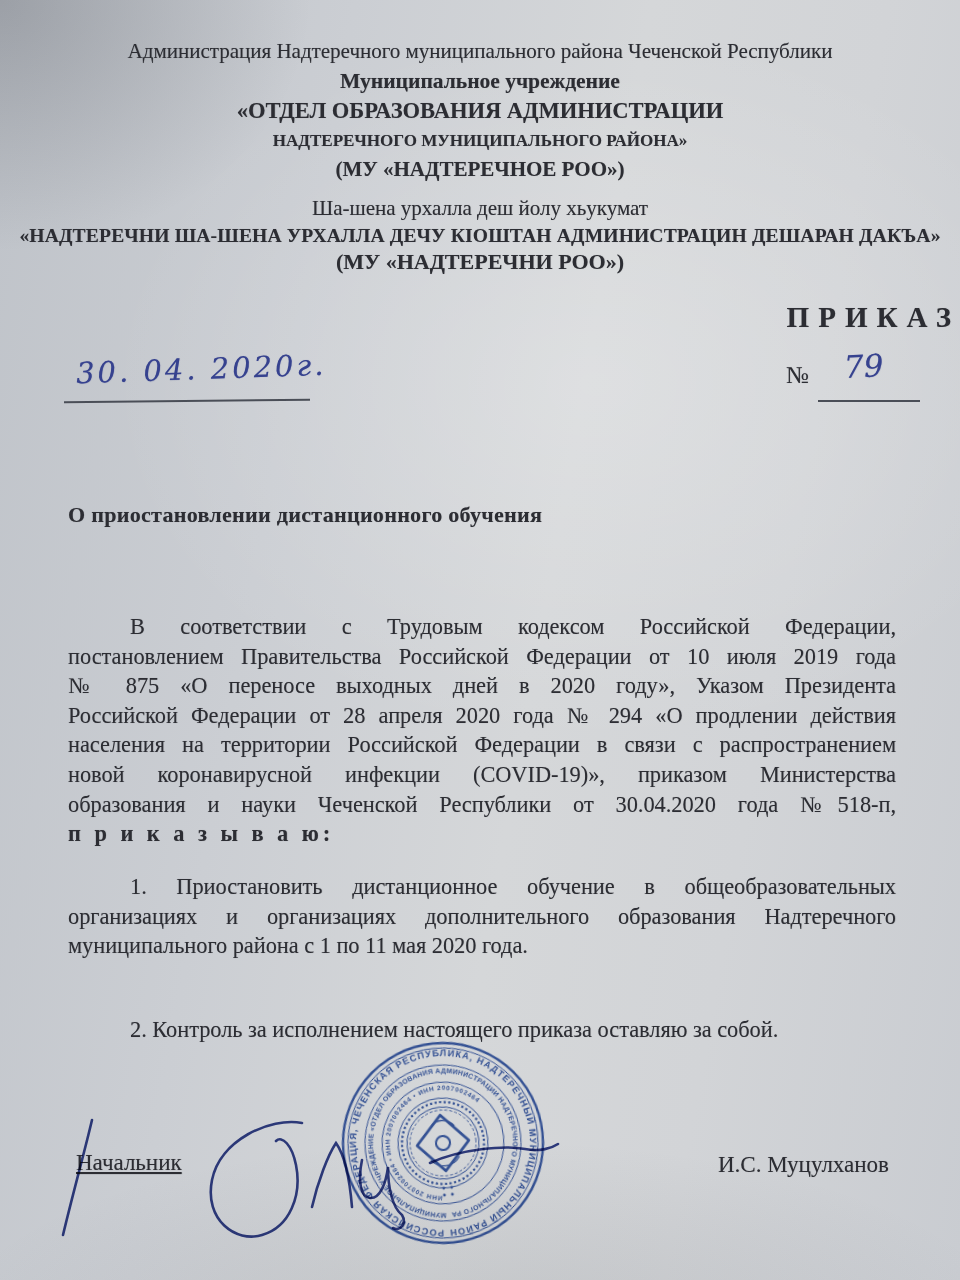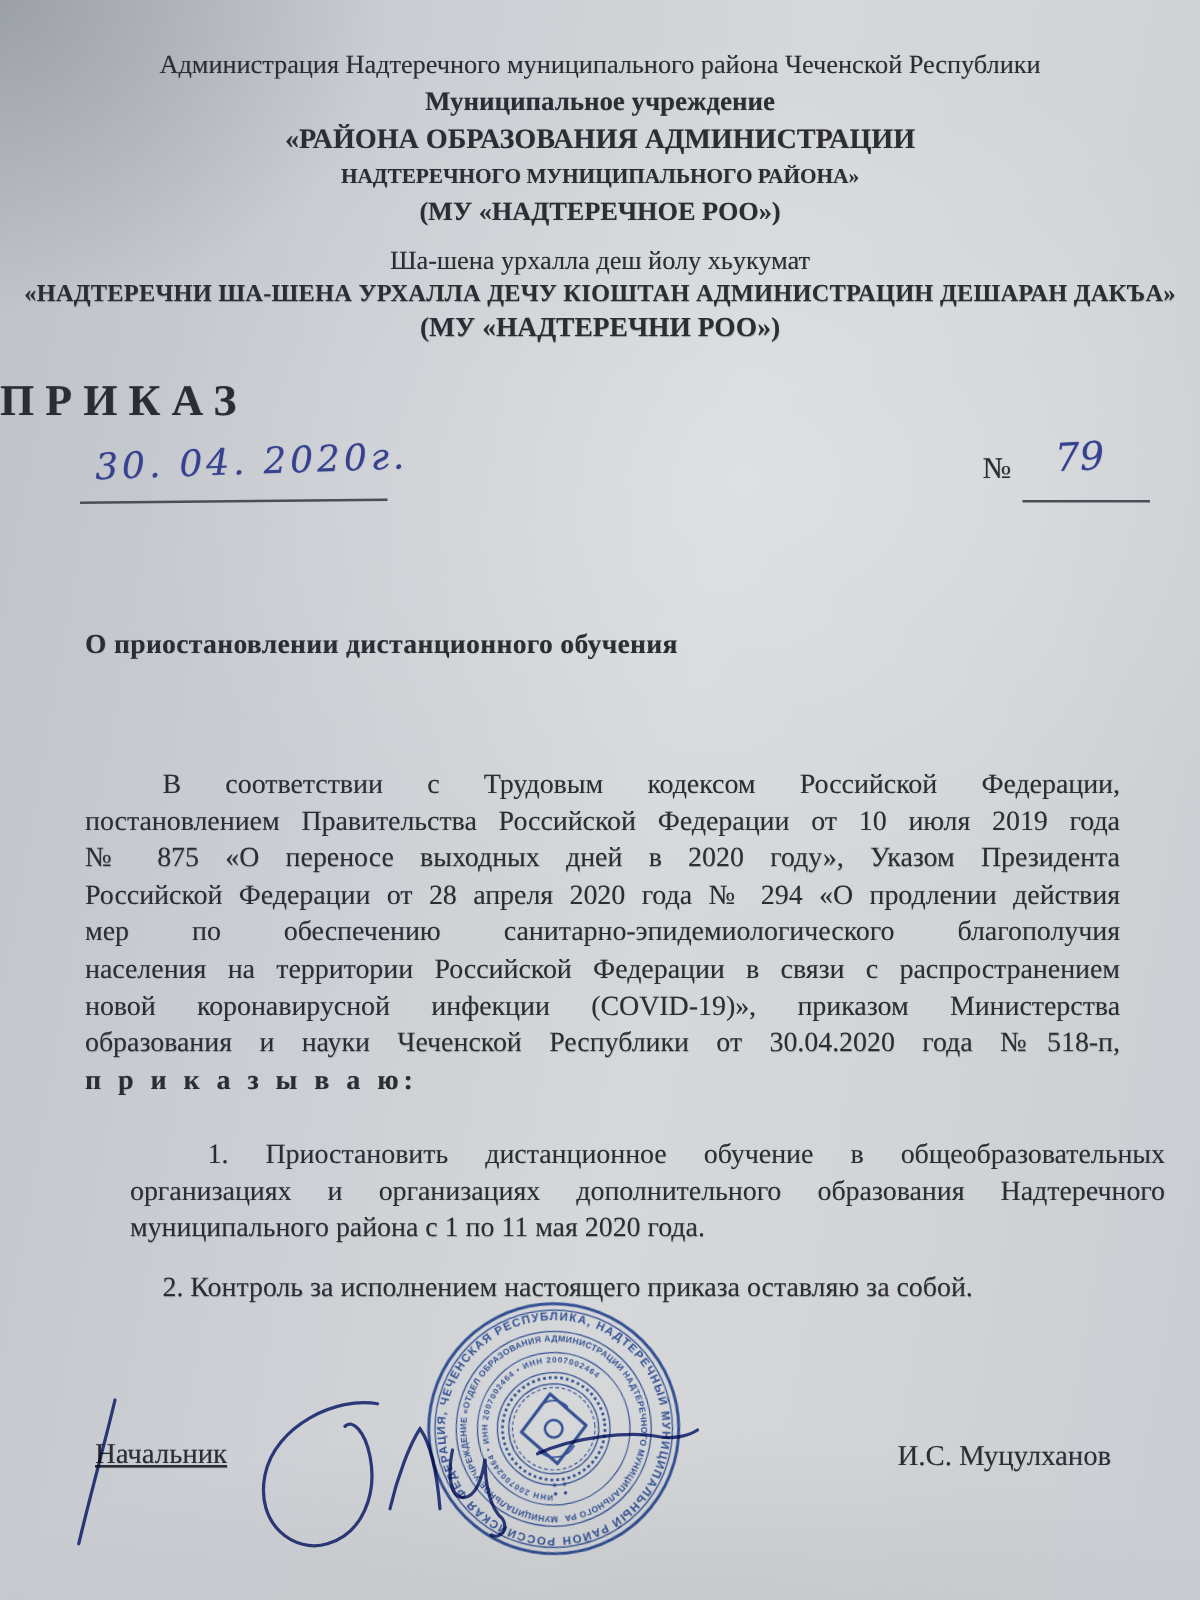--- a/index.html
+++ b/index.html
@@ -21,36 +21,36 @@
   .h-ru2{ font-size:21.5px; font-weight:bold; line-height:30px; }
   .h-ru3{ font-size:22.5px; font-weight:bold; line-height:30px; }
   .h-ru4{ font-size:17px; font-weight:bold; line-height:29px; }
   .h-ru5{ font-size:21px;  font-weight:bold; line-height:29px; }
   .h-che1{ font-size:21px; line-height:29px; margin-top:10px; }
   .h-che2{ font-size:19.5px; font-weight:bold; line-height:26px; letter-spacing:0.2px; }
   .h-che3{ font-size:22px; font-weight:bold; line-height:25px; }
 
   .order-title{
     position:absolute; top:301px; left:0; right:0;
-    text-align:left; font-size:35px; font-weight:bold; letter-spacing:9px;
+    text-align:right; font-size:29px; font-weight:bold; letter-spacing:9px;
   }
   .hw{ font-family:"DejaVu Serif", serif; font-style:italic; color:#36428f;
        text-shadow:0.2px 0.2px 0.8px rgba(50,62,140,0.45); }
   .hw-date{ position:absolute; left:76px; top:352px; font-size:29px; letter-spacing:3px; transform:rotate(-2deg); }
   .date-underline{ position:absolute; left:64px; top:400px; width:246px; height:2px; background:#4a4e57; transform:rotate(-0.6deg); }
   .num-sign{ position:absolute; left:786px; top:362px; font-size:24px; }
   .hw-num{ position:absolute; left:844px; top:348px; font-size:31px; transform:rotate(-3deg); }
   .num-underline{ position:absolute; left:818px; top:400px; width:102px; height:2px; background:#4a4e57; }
 
   .place{ position:absolute; top:424px; left:0; right:0; text-align:center; font-size:23px; }
   .subject{ position:absolute; top:502px; left:68px; font-size:22px; font-weight:bold; letter-spacing:0.3px; }
 
   .body-block{ position:absolute; left:68px; width:828px; font-size:22.3px; line-height:29.6px; }
   .p1{ top:612px; }
-  .item1{ top:908px;margin-left:36px; }
+  .item1{ top:872px; }
   .item2{ top:1015px; }
   .jline{ text-align:justify; text-align-last:justify; }
   .lline{ text-align:left; }
   .indent{ text-indent:62px; }
   .bold-spaced{ font-weight:bold; letter-spacing:4px; }
 
   .sig-position{ position:absolute; left:76px; top:1150px; font-size:23px;text-decoration:underline; }
   .sig-name{ position:absolute; left:718px; top:1152px; font-size:23px; }
 
   .stamp-svg{
@@ -62,21 +62,21 @@
   .sign-svg{ position:absolute; left:40px; top:1085px; width:560px; height:185px; mix-blend-mode:multiply; }
 </style>
 </head>
 <body>
 
 <div class="page">
 
   <div class="header doc-text">
     <div class="h-ru1">Администрация Надтеречного муниципального района Чеченской Республики</div>
     <div class="h-ru2">Муниципальное учреждение</div>
-    <div class="h-ru3">«РАЙОНА ОБРАЗОВАНИЯ АДМИНИСТРАЦИИ</div>
+    <div class="h-ru3">«ОТДЕЛ ОБРАЗОВАНИЯ АДМИНИСТРАЦИИ</div>
     <div class="h-ru4">НАДТЕРЕЧНОГО МУНИЦИПАЛЬНОГО РАЙОНА»</div>
     <div class="h-ru5">(МУ «НАДТЕРЕЧНОЕ РОО»)</div>
     <div class="h-che1">Ша-шена урхалла деш йолу хьукумат</div>
     <div class="h-che2">«НАДТЕРЕЧНИ ША-ШЕНА УРХАЛЛА ДЕЧУ КІОШТАН АДМИНИСТРАЦИН ДЕШАРАН ДАКЪА»</div>
     <div class="h-che3">(МУ «НАДТЕРЕЧНИ РОО»)</div>
   </div>
 
   <div class="order-title doc-text">ПРИКАЗ</div>
 
   <div class="hw hw-date">30. 04. 2020г.</div>
@@ -85,21 +85,20 @@
   <div class="hw hw-num">79</div>
   <div class="num-underline"></div>
 
   <div class="subject doc-text">О приостановлении дистанционного обучения</div>
 
   <div class="body-block p1 doc-text">
     <div class="jline indent">В соответствии с Трудовым кодексом Российской Федерации,</div>
     <div class="jline">постановлением Правительства Российской Федерации от 10 июля 2019 года</div>
     <div class="jline">№ 875 «О переносе выходных дней в 2020 году», Указом Президента</div>
     <div class="jline">Российской Федерации от 28 апреля 2020 года № 294 «О продлении действия</div>
-    <div class="jline">мер по обеспечению санитарно-эпидемиологического благополучия</div>
     <div class="jline">населения на территории Российской Федерации в связи с распространением</div>
     <div class="jline">новой коронавирусной инфекции (COVID-19)», приказом Министерства</div>
     <div class="jline">образования и науки Чеченской Республики от 30.04.2020 года №518-п,</div>
     <div class="lline bold-spaced">п р и к а з ы в а ю:</div>
   </div>
 
   <div class="body-block item1 doc-text">
     <div class="jline indent">1. Приостановить дистанционное обучение в общеобразовательных</div>
     <div class="jline">организациях и организациях дополнительного образования Надтеречного</div>
     <div class="lline">муниципального района с 1 по 11 мая 2020 года.</div>

